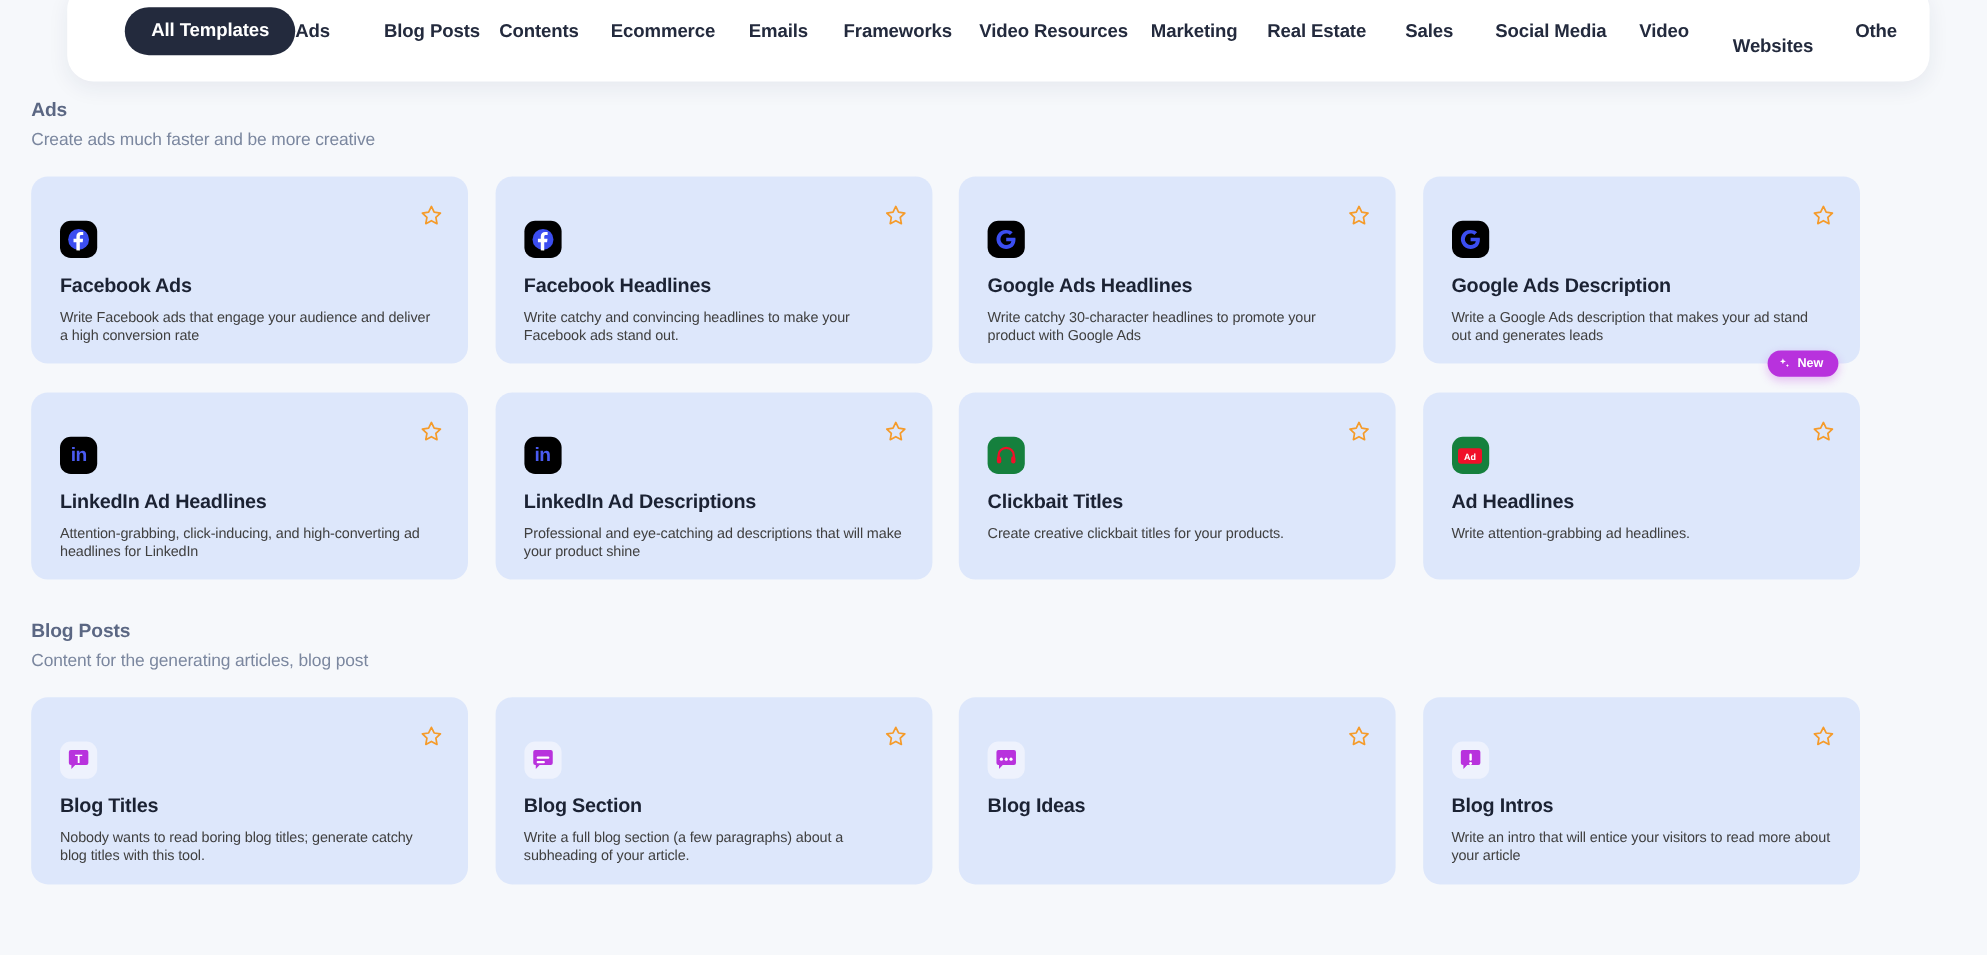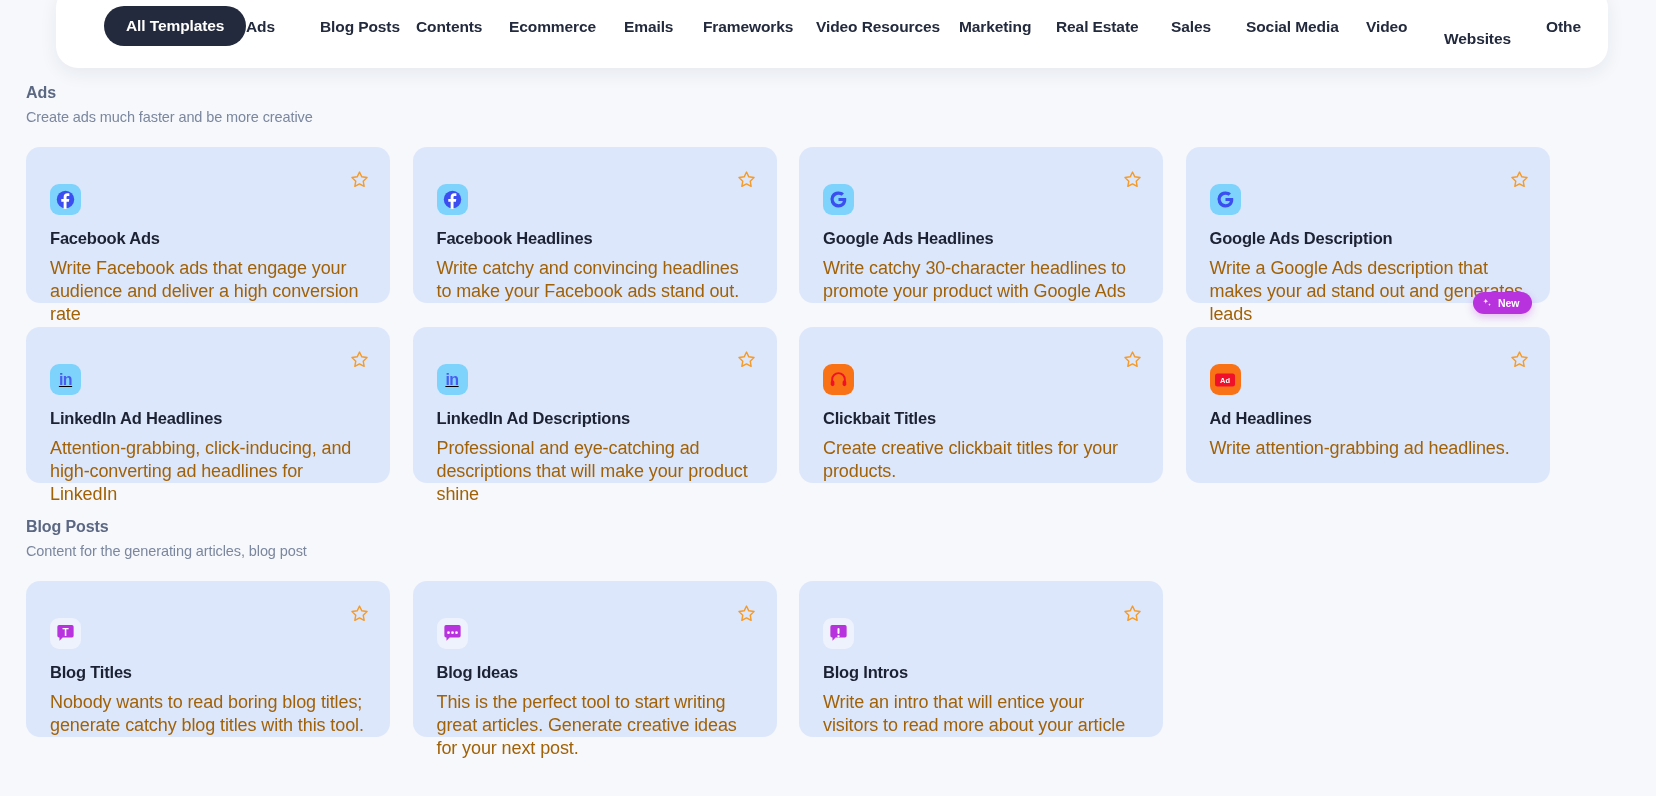--- a/index.html
+++ b/index.html
@@ -87,42 +87,42 @@
     overflow: visible;
   }
   .icon-box {
     width: 31px; height: 31px;
     border-radius: 9px;
     background: #f0f1fb;
     display: flex;
     align-items: center;
     justify-content: center;
   }
-  .icon-box.pink { background: #f97316; }
-  .icon-box.lav  { background: #7dd3fc; text-decoration: underline; }
+  .icon-box.pink { background: #15803d; }
+  .icon-box.lav  { background: #000000; text-decoration: underline; }
   .icon-box.white{ background: #eef2fd; }
 
   .star {
     position: absolute;
     right: 21px; top: 23px;
     width: 19px; height: 19px;
     cursor: pointer;
   }
   .card-title {
     margin-top: 14px;
     font-size: 16.5px;
     font-weight: 700;
     color: #1b2233;
     letter-spacing: -.2px;
   }
   .card-desc {
     margin-top: 9px;
-    font-size: 18px;
+    font-size: 12px;
     line-height: 1.28;
-    color: #a16207;
+    color: #404040;
     letter-spacing: -.1px;
     max-width: 322px;
   }
   .badge-new {
     position: absolute;
     right: 18px; bottom: -11px;
     background: #b832dd;
     color: #fff;
     border-radius: 999px;
     padding: 5px 12px 5px 9px;
@@ -300,30 +300,43 @@
             <div class="star"><svg width="19" height="19" viewBox="0 0 24 24" aria-hidden="true">
                 <path d="M12 2.6l2.9 6.02 6.6.9-4.8 4.6 1.18 6.55L12 17.56 6.12 20.67 7.3 14.12 2.5 9.52l6.6-.9z" fill="none" stroke="#f59b2a" stroke-width="1.8" stroke-linejoin="round"></path>
               </svg></div>
             <div class="card-title">Blog Titles</div>
             <div class="card-desc">Nobody wants to read boring blog titles; generate catchy blog titles with this tool.</div>
           </div>
           <div class="card">
             <div class="icon-box white">
               <svg width="19" height="19" viewBox="0 0 18 18" aria-hidden="true">
                 <path d="M1.3 2.6A1.6 1.6 0 0 1 2.9 1h12.2a1.6 1.6 0 0 1 1.6 1.6v8.6a1.6 1.6 0 0 1-1.6 1.6H6.3l-3 3.1V12.8H2.9a1.6 1.6 0 0 1-1.6-1.6z" fill="#b832dd"></path>
+                <rect x="4" y="6" width="10" height="1.9" rx=".9" fill="#fff"></rect>
+                <rect x="4" y="9.6" width="6.5" height="1.9" rx=".9" fill="#fff"></rect>
+              </svg>
+            </div>
+            <div class="star"><svg width="19" height="19" viewBox="0 0 24 24" aria-hidden="true">
+                <path d="M12 2.6l2.9 6.02 6.6.9-4.8 4.6 1.18 6.55L12 17.56 6.12 20.67 7.3 14.12 2.5 9.52l6.6-.9z" fill="none" stroke="#f59b2a" stroke-width="1.8" stroke-linejoin="round"></path>
+              </svg></div>
+            <div class="card-title">Blog Section</div>
+            <div class="card-desc">Write a full blog section (a few paragraphs) about a subheading of your article.</div>
+          </div>
+          <div class="card">
+            <div class="icon-box white">
+              <svg width="19" height="19" viewBox="0 0 18 18" aria-hidden="true">
+                <path d="M1.3 2.6A1.6 1.6 0 0 1 2.9 1h12.2a1.6 1.6 0 0 1 1.6 1.6v8.6a1.6 1.6 0 0 1-1.6 1.6H6.3l-3 3.1V12.8H2.9a1.6 1.6 0 0 1-1.6-1.6z" fill="#b832dd"></path>
                 <circle cx="5.2" cy="8.2" r="1.25" fill="#fff"></circle>
                 <circle cx="9" cy="8.2" r="1.25" fill="#fff"></circle>
                 <circle cx="12.8" cy="8.2" r="1.25" fill="#fff"></circle>
               </svg>
             </div>
             <div class="star"><svg width="19" height="19" viewBox="0 0 24 24" aria-hidden="true">
                 <path d="M12 2.6l2.9 6.02 6.6.9-4.8 4.6 1.18 6.55L12 17.56 6.12 20.67 7.3 14.12 2.5 9.52l6.6-.9z" fill="none" stroke="#f59b2a" stroke-width="1.8" stroke-linejoin="round"></path>
               </svg></div>
             <div class="card-title">Blog Ideas</div>
-            <div class="card-desc">This is the perfect tool to start writing great articles. Generate creative ideas for your next post.</div>
           </div>
           <div class="card">
             <div class="icon-box white">
               <svg width="19" height="19" viewBox="0 0 18 18" aria-hidden="true">
                 <path d="M1.3 2.6A1.6 1.6 0 0 1 2.9 1h12.2a1.6 1.6 0 0 1 1.6 1.6v8.6a1.6 1.6 0 0 1-1.6 1.6H6.3l-3 3.1V12.8H2.9a1.6 1.6 0 0 1-1.6-1.6z" fill="#b832dd"></path>
                 <rect x="8.05" y="3.8" width="1.9" height="5.6" rx=".95" fill="#fff"></rect>
                 <circle cx="9" cy="11.6" r="1.1" fill="#fff"></circle>
               </svg>
             </div>
             <div class="star"><svg width="19" height="19" viewBox="0 0 24 24" aria-hidden="true">

